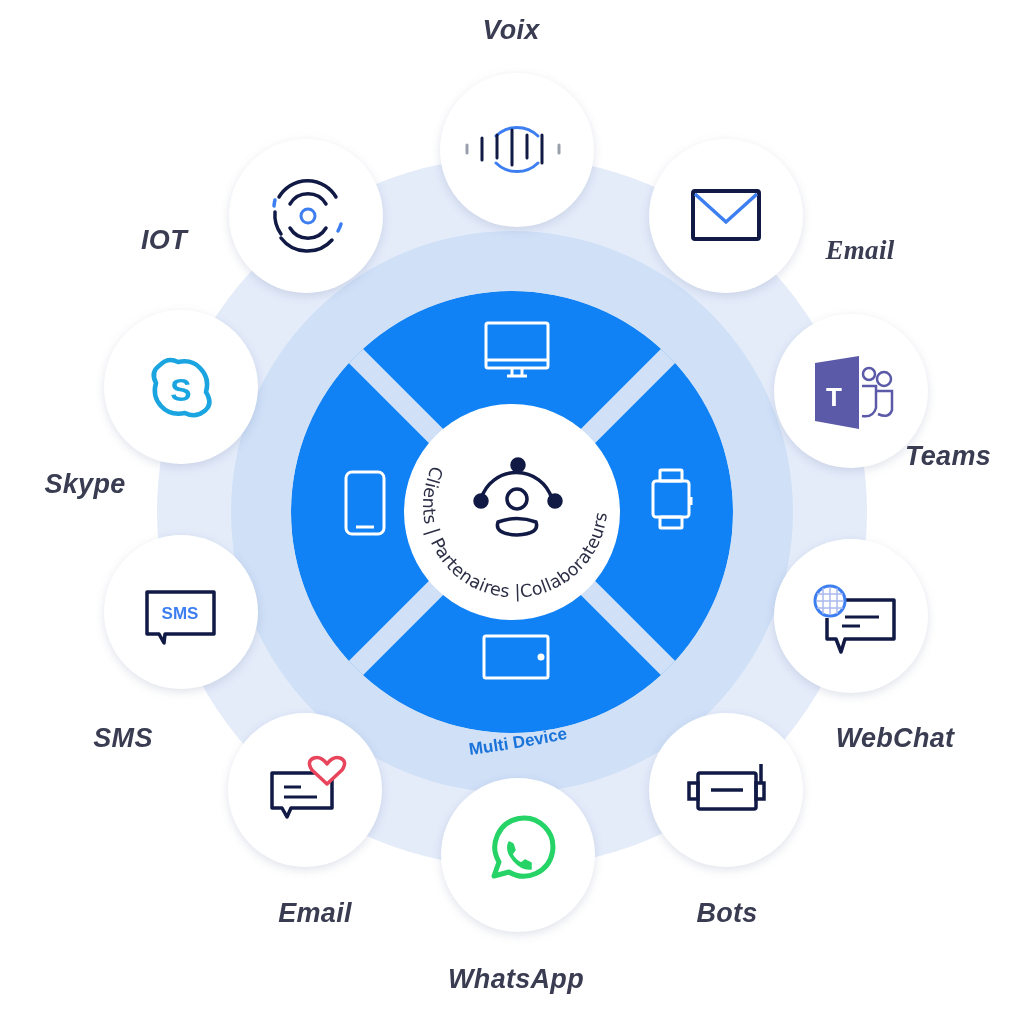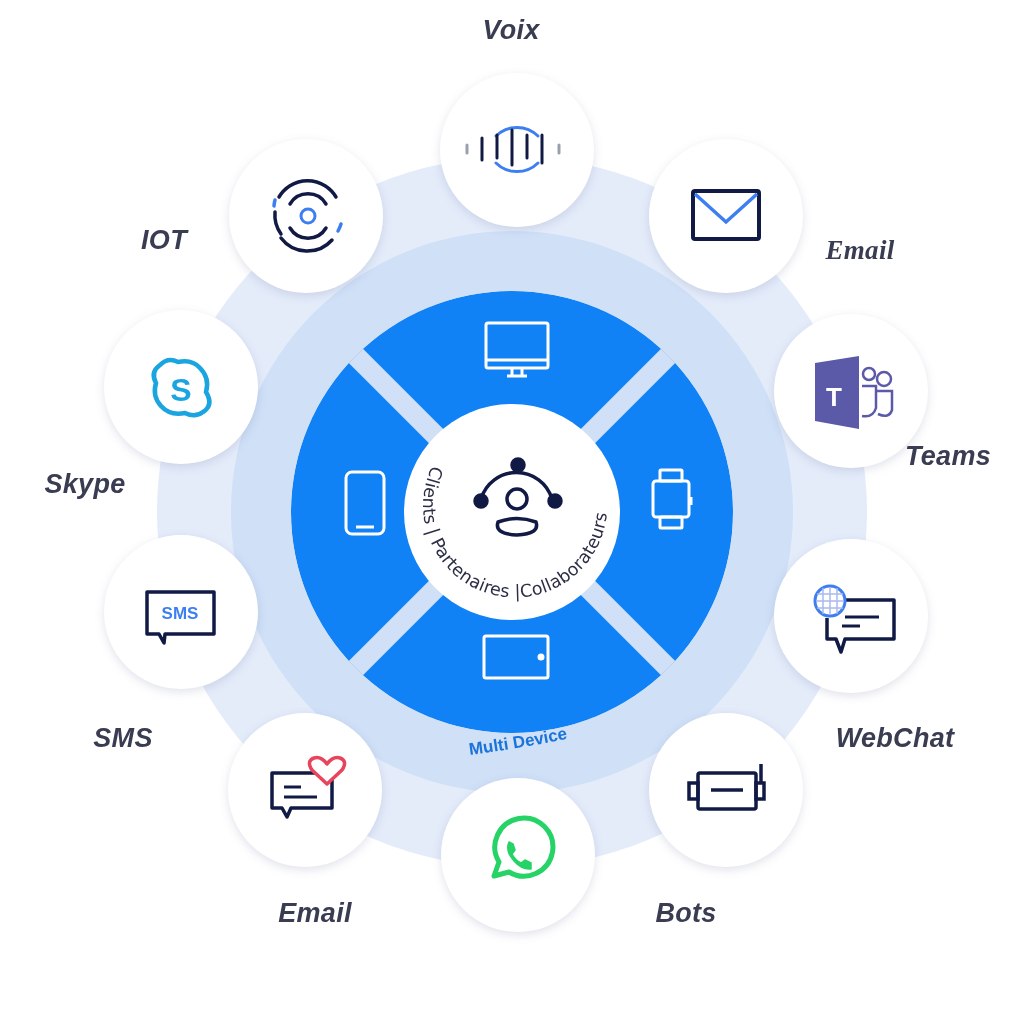--- a/index.html
+++ b/index.html
@@ -202,18 +202,19 @@
       <path d="M 338 231 A 33 33 0 0 0 341 224" stroke="#3d7ef0"></path>
     </g>
   </g>
 </svg>
 
   
   <div class="label" style="left:511px;top:30px;text-align:right;">Voix</div>
   <div class="label" style="left:860px;top:250px;font-family:Liberation Serif, serif;">Email</div>
   <div class="label" style="left:948px;top:456px;">Teams</div>
   <div class="label" style="left:895px;top:738px;">WebChat</div>
-  <div class="label" style="left:686px;top:913px;">Bots</div>
+  <div class="label" style="left:727px;top:913px;">Bots</div>
+  <div class="label" style="left:516px;top:979px;">WhatsApp</div>
   <div class="label" style="left:315px;top:913px;">Email</div>
   <div class="label" style="left:123px;top:738px;">SMS</div>
   <div class="label" style="left:85px;top:484px;">Skype</div>
   <div class="label" style="left:164px;top:240px;">IOT</div>
 </div>
 
 </body></html>

